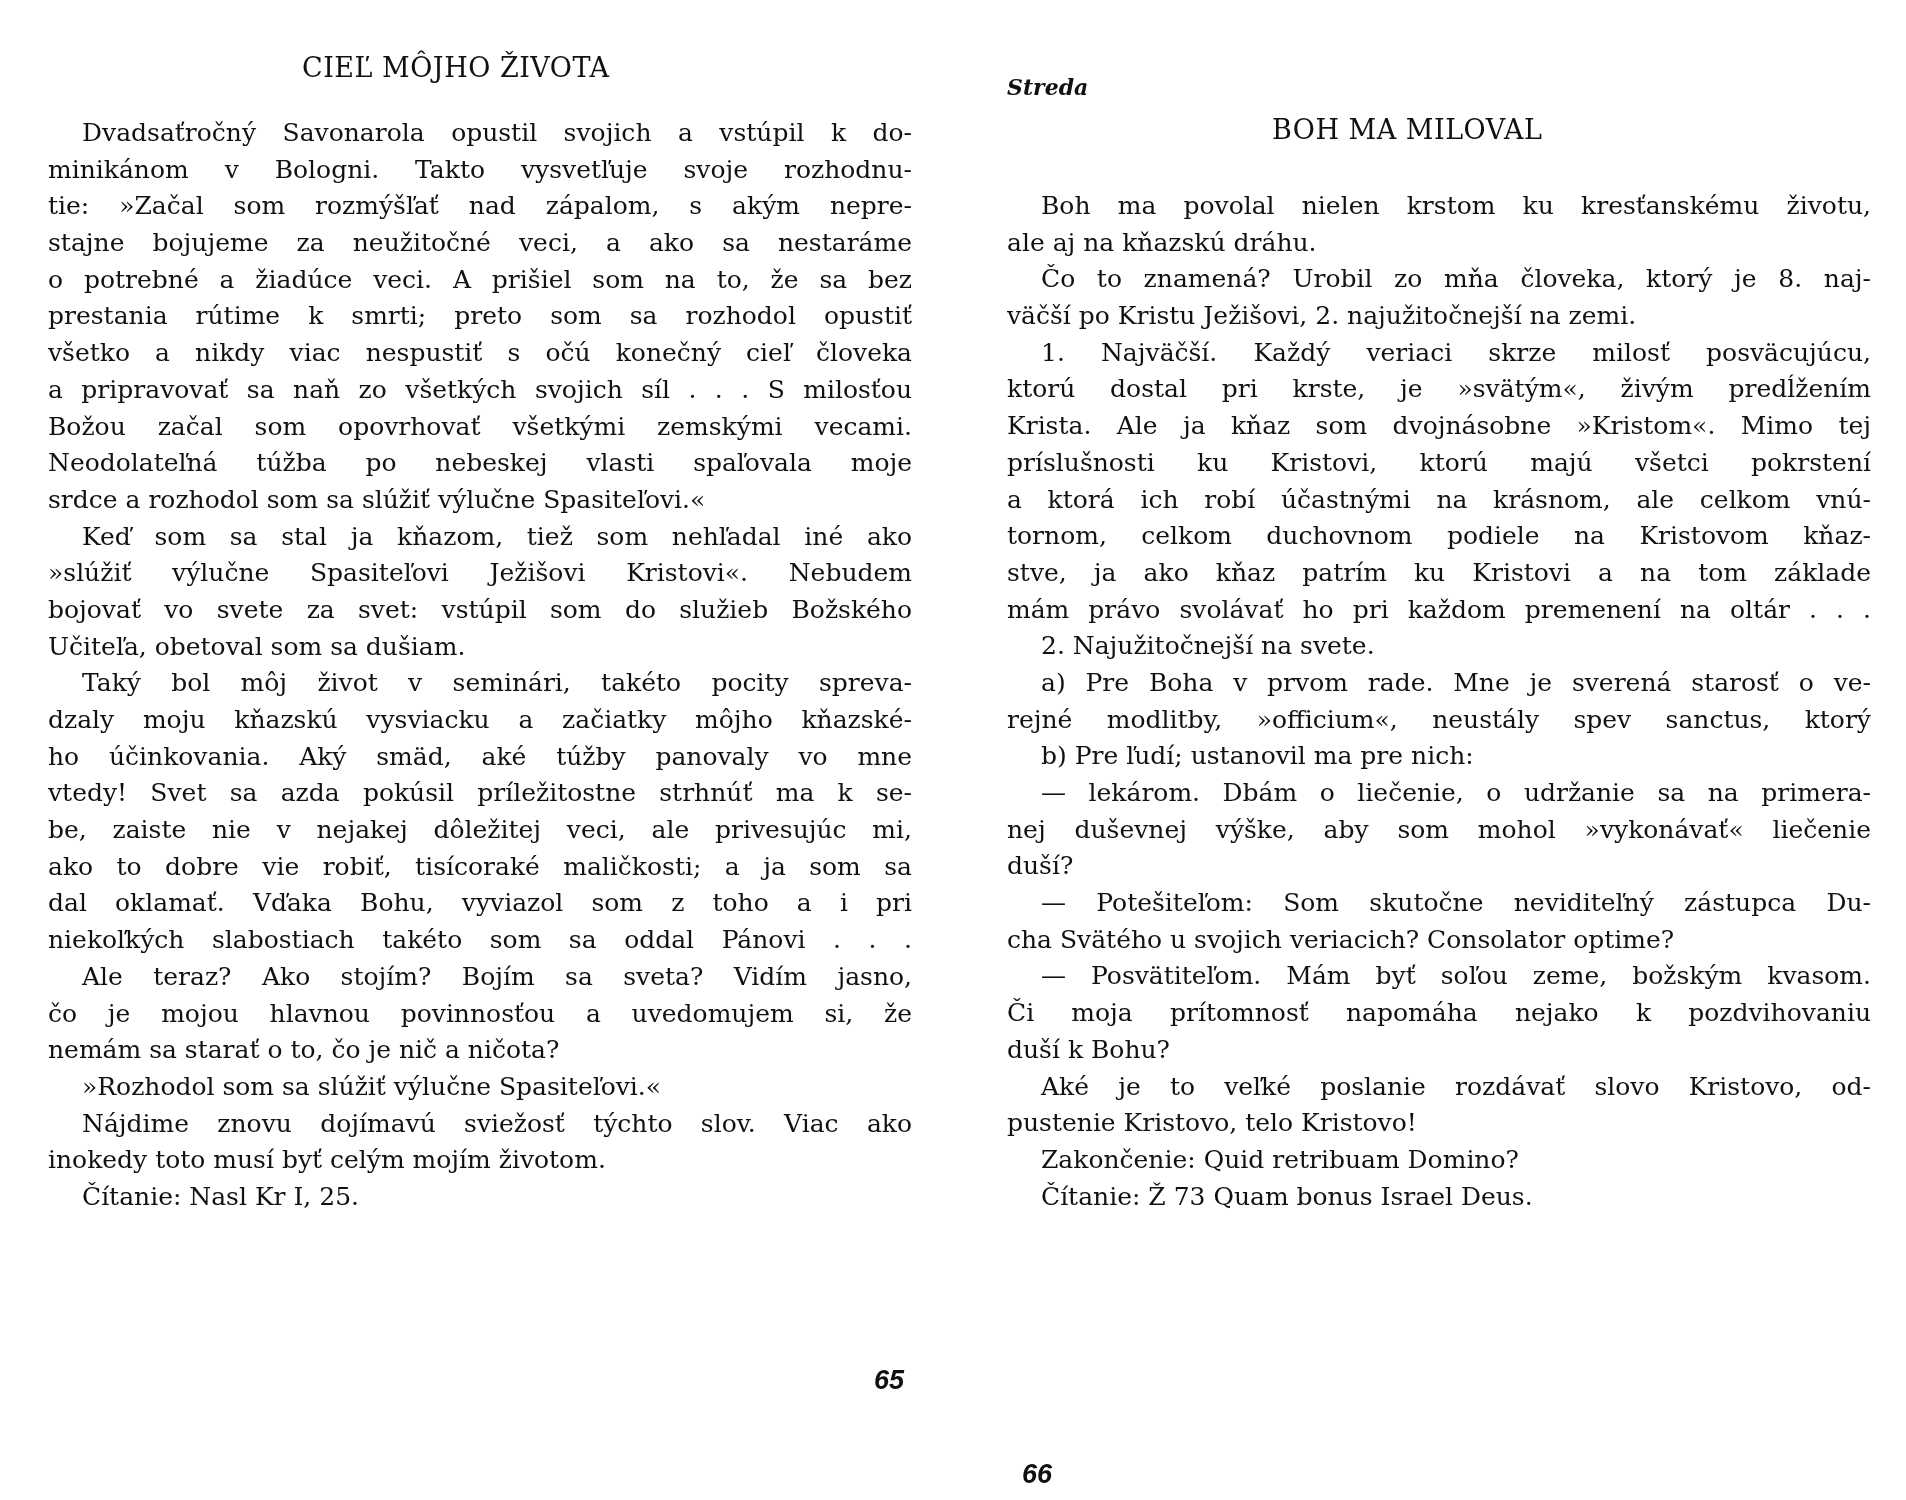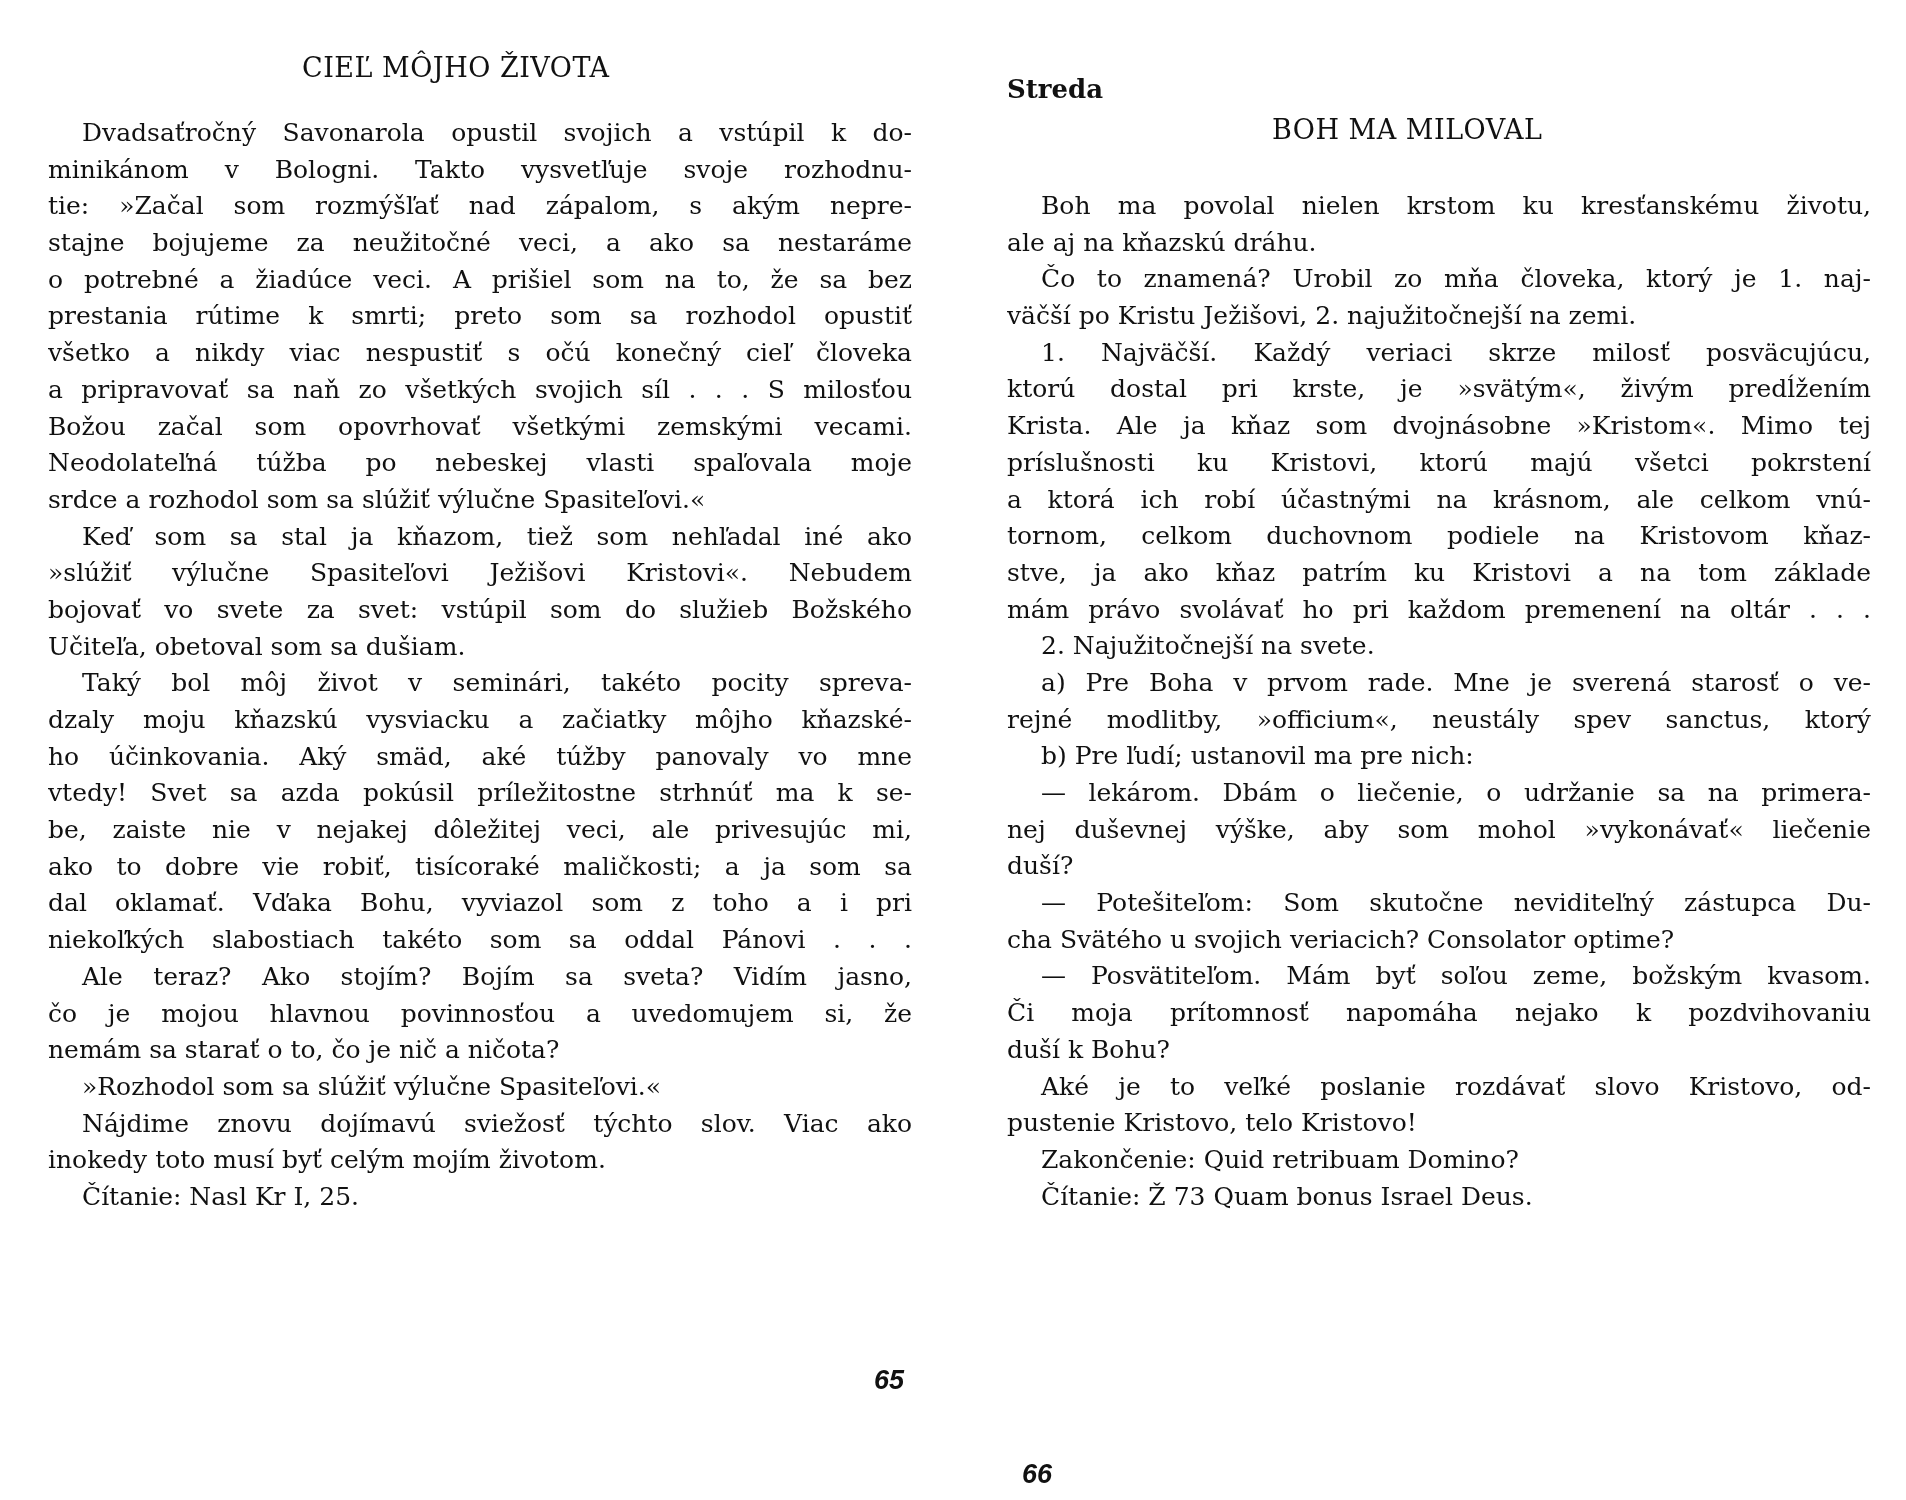--- a/index.html
+++ b/index.html
@@ -2,21 +2,21 @@
 <html><head>
 <meta charset="utf-8">
 <style>
   html, body { margin: 0; padding: 0; background: #ffffff; }
   body { width: 1906px; height: 1500px; position: relative; overflow: hidden;
          font-family: "DejaVu Serif", "Liberation Serif", serif; color: #111; }
   .page { position: absolute; top: 0; height: 1500px; }
   .page-left { left: 0; width: 953px; }
   .page-right { left: 953px; width: 953px; }
   .title { position: absolute; font-size: 27px; letter-spacing: 0.5px; white-space: nowrap; line-height: 1; }
-  .day-label { position: absolute; font-weight: bold; font-size: 26px; line-height: 1; }
+  .day-label { position: absolute; font-style: italic; font-weight: bold; font-size: 22px; line-height: 1; }
   .column { position: absolute; }
   .line { display: block; height: 36.7px; line-height: 36.7px; font-size: 25px;
           white-space: nowrap; text-align: justify; text-align-last: justify;
           overflow: hidden; }
   .line.indent { padding-left: 34px; }
   .line.last { text-align-last: left; }
   .page-number { position: absolute; font-family: "Liberation Sans", sans-serif;
                  font-weight: bold; font-style: italic; font-size: 27px; line-height: 1; }
 </style>
 </head>
@@ -58,21 +58,21 @@
     </div>
   <div class="page-number" style="left:874px; top:1367px;">65</div>
 </div>
 
 <div class="page page-right">
   <div class="day-label" style="left:54px; top:76px;">Streda</div>
   <div class="title" style="left:319px; top:116px;">BOH MA MILOVAL</div>
   <div class="column" id="right-column" style="left:54px; top:188px; width:864px;">
       <span class="line indent">Boh ma povolal nielen krstom ku kresťanskému životu,</span>
       <span class="line last">ale aj na kňazskú dráhu.</span>
-      <span class="line indent">Čo to znamená? Urobil zo mňa človeka, ktorý je 1. naj-</span>
+      <span class="line indent">Čo to znamená? Urobil zo mňa človeka, ktorý je 8. naj-</span>
       <span class="line last">väčší po Kristu Ježišovi, 2. najužitočnejší na zemi.</span>
       <span class="line indent">1. Najväčší. Každý veriaci skrze milosť posväcujúcu,</span>
       <span class="line">ktorú dostal pri krste, je »svätým«, živým predĺžením</span>
       <span class="line">Krista. Ale ja kňaz som dvojnásobne »Kristom«. Mimo tej</span>
       <span class="line">príslušnosti ku Kristovi, ktorú majú všetci pokrstení</span>
       <span class="line">a ktorá ich robí účastnými na krásnom, ale celkom vnú-</span>
       <span class="line">tornom, celkom duchovnom podiele na Kristovom kňaz-</span>
       <span class="line">stve, ja ako kňaz patrím ku Kristovi a na tom základe</span>
       <span class="line">mám právo svolávať ho pri každom premenení na oltár . . .</span>
       <span class="line indent last">2. Najužitočnejší na svete.</span>

